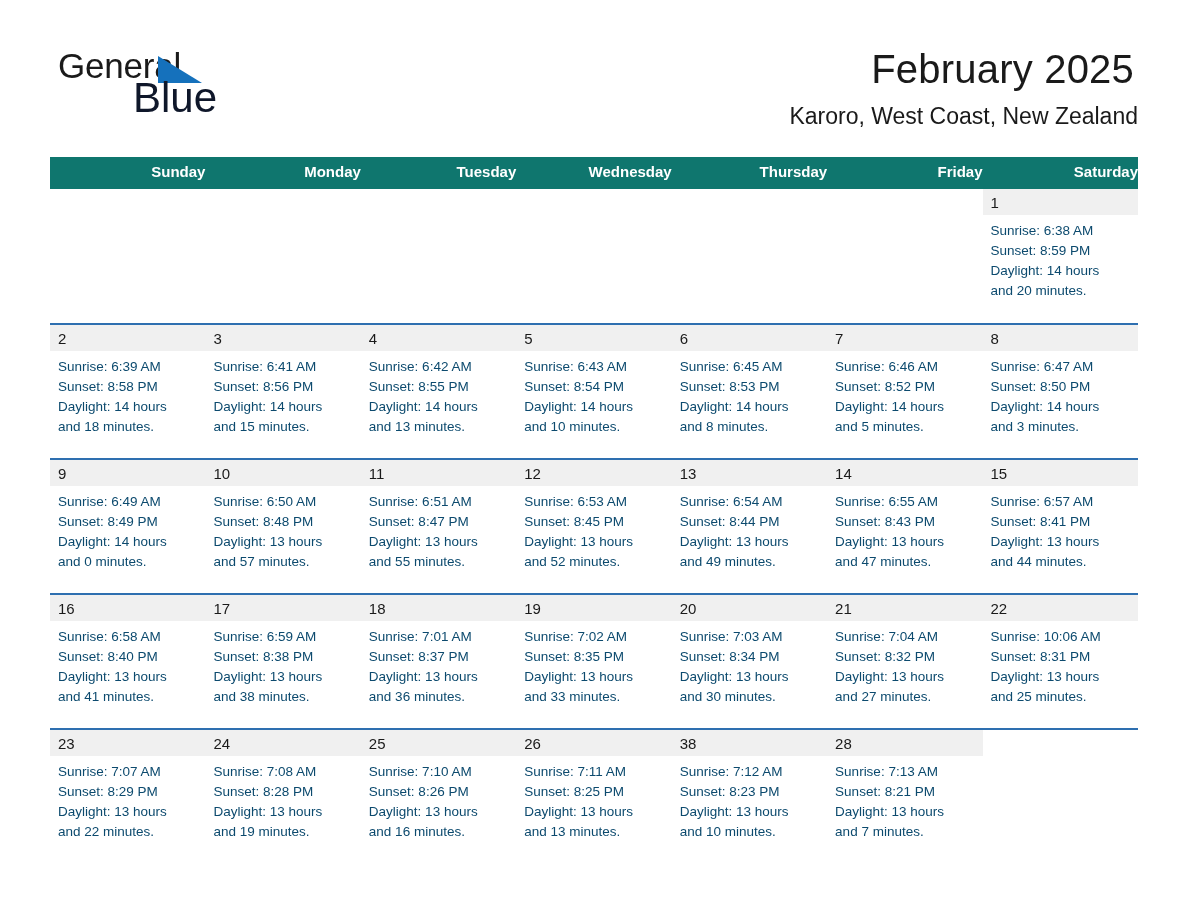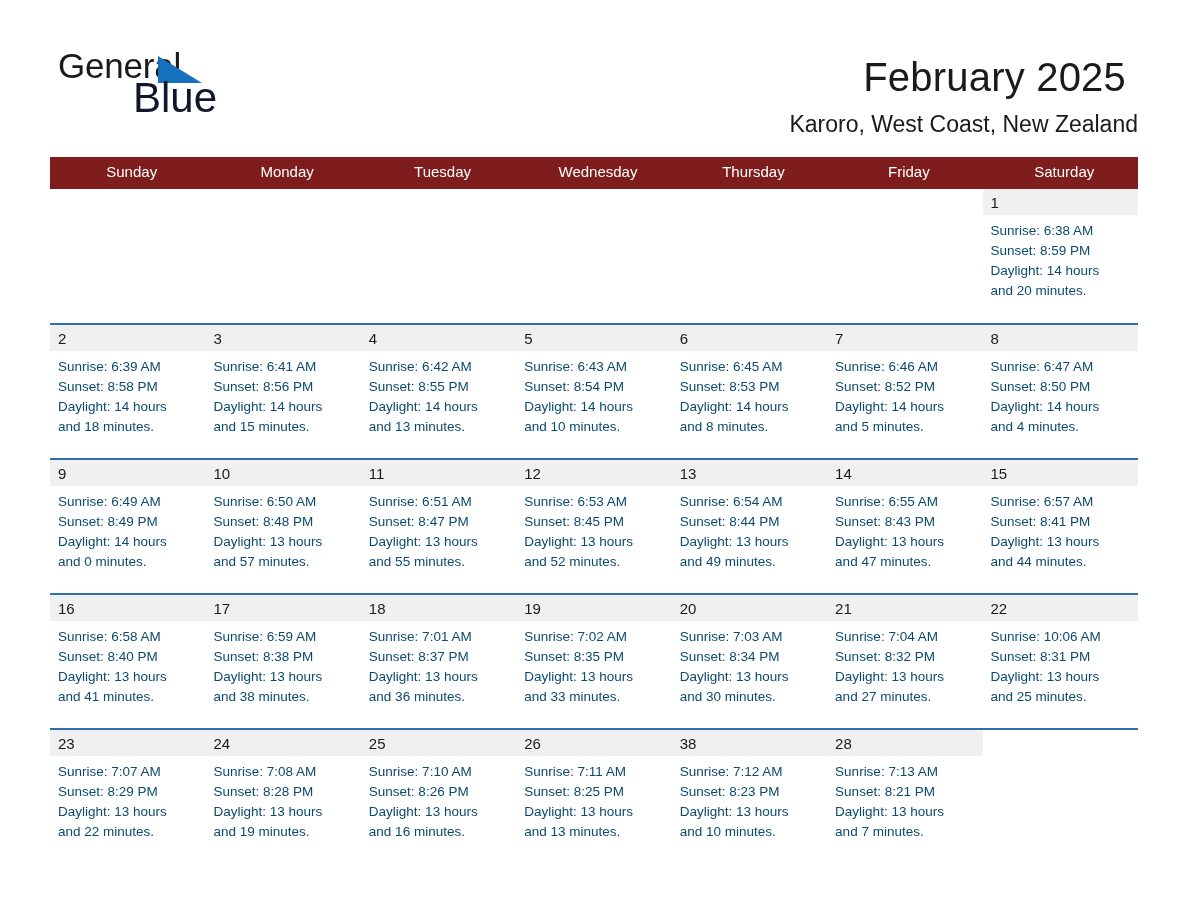--- a/index.html
+++ b/index.html
@@ -66,46 +66,46 @@
     position: absolute;
     right: 0;
     top: 44px;
     text-align: right;
   }
   .cal-title {
     font-size: 40px;
     font-weight: normal;
     color: #1a1a1a;
     line-height: 1.05;
-    margin: 12px;
+    margin: 4px;
     letter-spacing: 0.2px;
   }
   .cal-subtitle {
     font-size: 23px;
     font-weight: normal;
     color: #1a1a1a;
     margin: 14px 0 0 8px;
     line-height: 1.1;
   }
 
   
   .calendar {
     position: absolute;
     left: 50px;
     top: 157px;
     width: 1088px;
     border-collapse: collapse;
     table-layout: fixed;
   }
   .calendar th {
-    background: #7f1d1d;
+    background: #0f766e;
     color: #ffffff;
-    font-weight: normal;
+    font-weight: bold;
     font-size: 15px;
-    text-align: center;
+    text-align: right;
     padding: 7px 0 8px 8px;
     line-height: 1.1;
   }
   .calendar td {
     vertical-align: top;
     padding: 0;
     border-top: 2px solid #2e6fb0;
     height: 135px;
     box-sizing: border-box;
   }
@@ -251,21 +251,21 @@
               <div>Daylight: 14 hours</div>
               <div>and 5 minutes.</div>
             </div>
           </td>
           <td>
             <div class="daynum-band">8</div>
             <div class="cell-info">
               <div>Sunrise: 6:47 AM</div>
               <div>Sunset: 8:50 PM</div>
               <div>Daylight: 14 hours</div>
-              <div>and 4 minutes.</div>
+              <div>and 3 minutes.</div>
             </div>
           </td>
         </tr>
         <tr class="week-row">
           <td>
             <div class="daynum-band">9</div>
             <div class="cell-info">
               <div>Sunrise: 6:49 AM</div>
               <div>Sunset: 8:49 PM</div>
               <div>Daylight: 14 hours</div>

